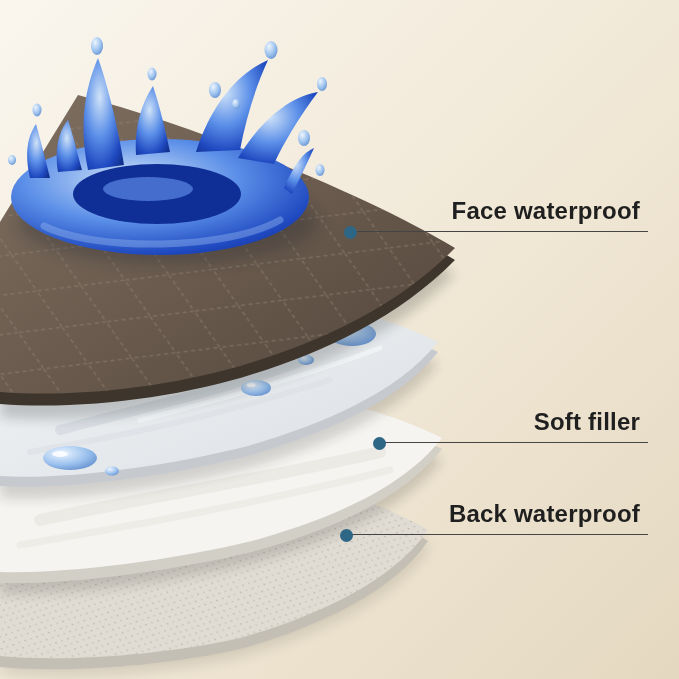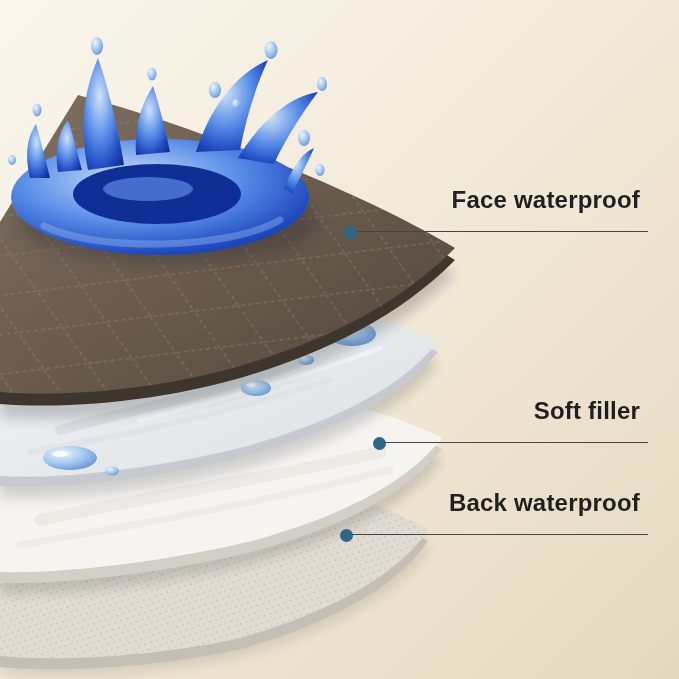--- a/index.html
+++ b/index.html
@@ -9,21 +9,21 @@
   }
   .stage{
     position:relative;width:679px;height:679px;
     background:linear-gradient(135deg,#faf6ee 0%,#f0e7d6 50%,#e5d9c2 100%);
   }
   svg.art{position:absolute;left:0;top:0}
   .callout{
     position:absolute;
     border-bottom:1.6px solid #454545;
     display:flex;align-items:flex-end;justify-content:flex-end;
-    padding:0 8px 18px 0;box-sizing:border-box;
+    padding:0 8px 7px 0;box-sizing:border-box;
   }
   .callout .txt{
     font-size:24px;font-weight:600;color:#1f1f1f;
     letter-spacing:.2px;white-space:nowrap;line-height:1.1;
   }
   .callout .dot{
     position:absolute;left:-5px;bottom:-7.5px;
     width:13px;height:13px;border-radius:50%;
     background:#2e6686;
   }

